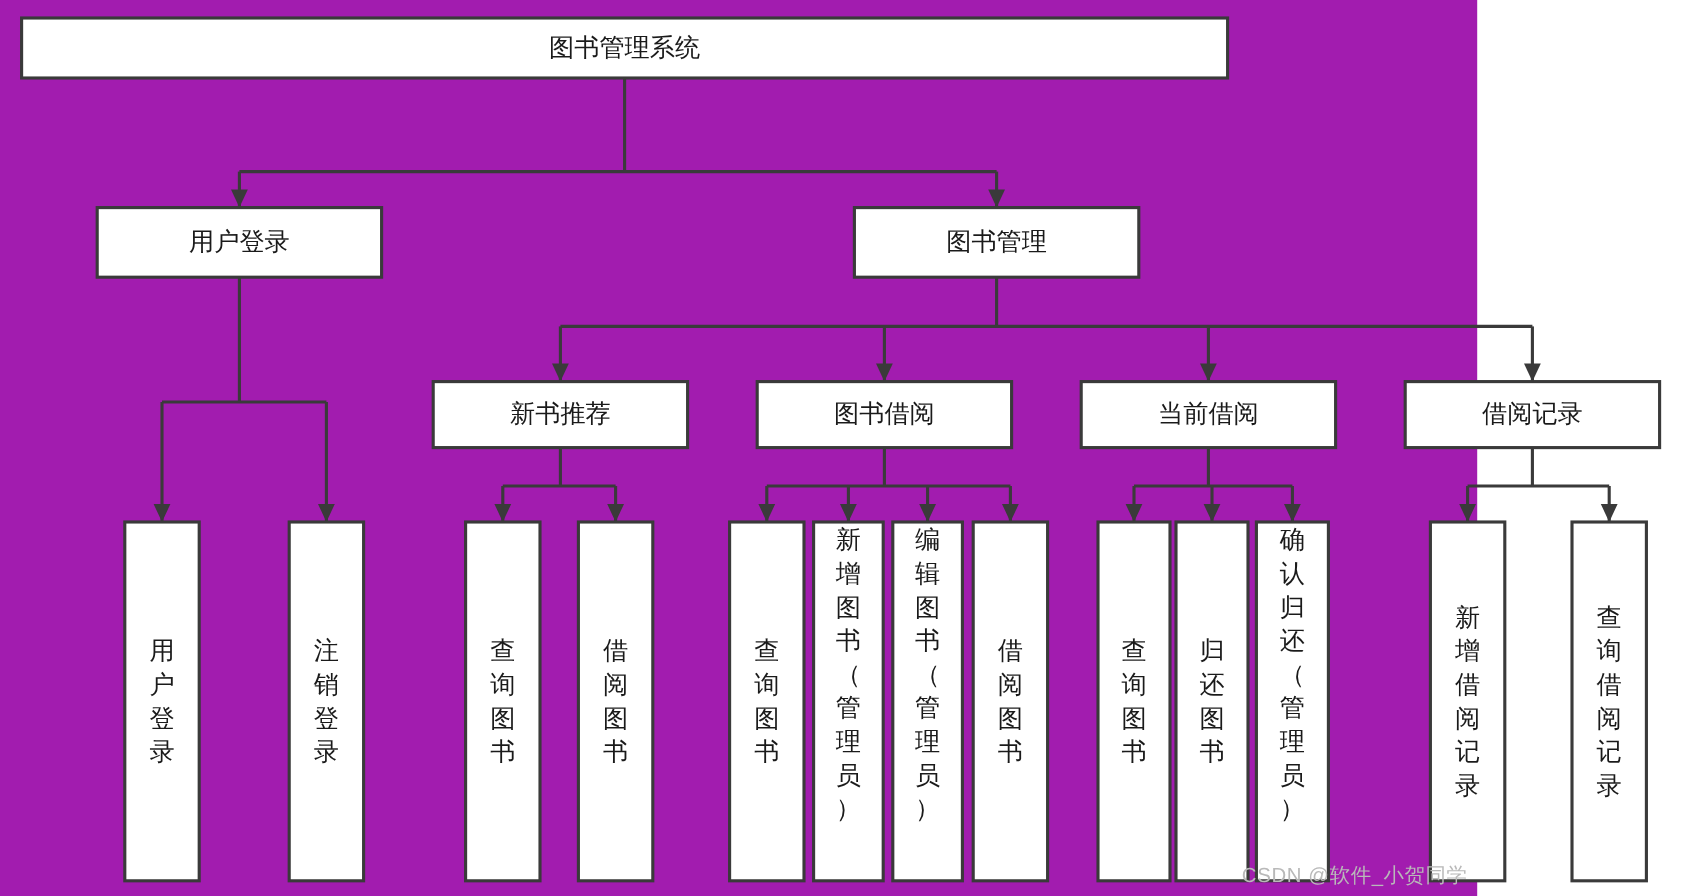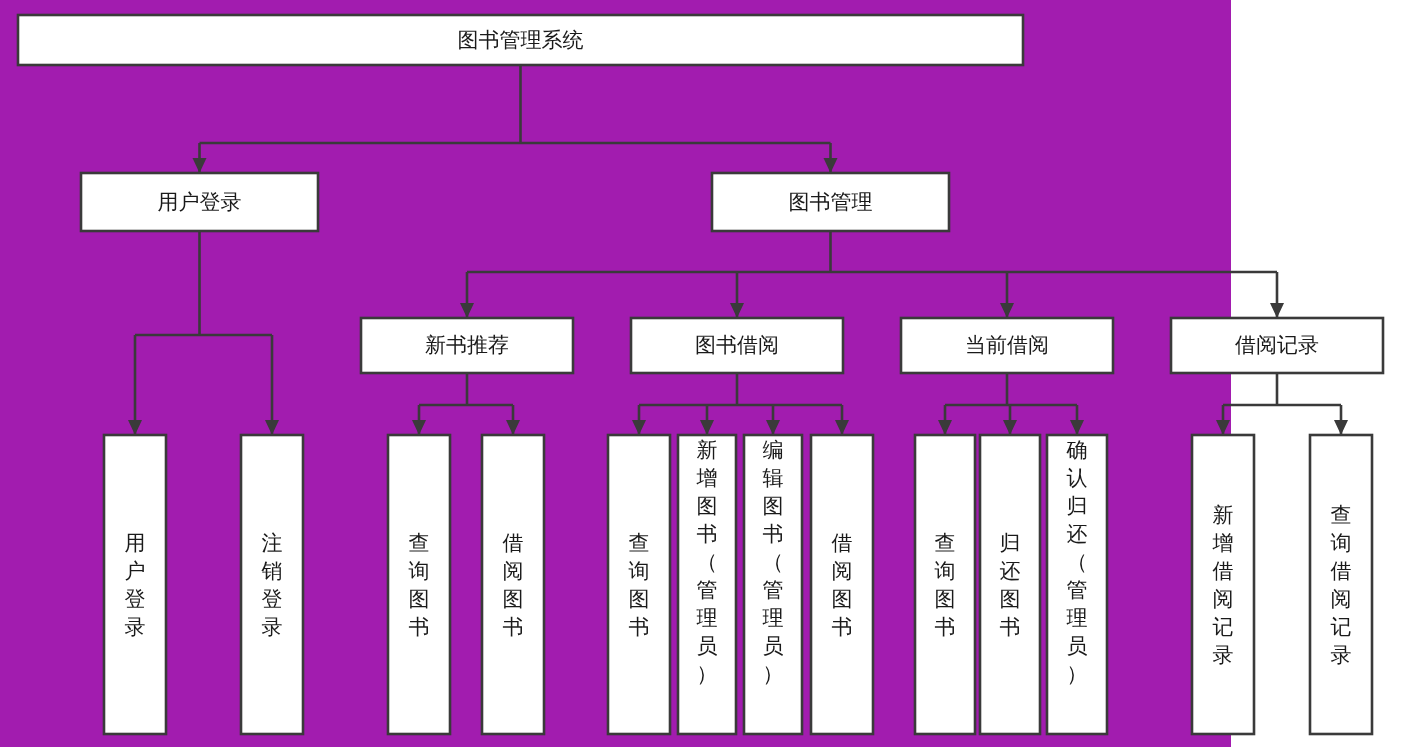--- a/index.html
+++ b/index.html
@@ -218,13 +218,14 @@
         <g>
           <rect x="1192" y="435" width="62" height="299" class="node-box"></rect>
           <text x="1223" y="521.5" class="node-label-v"><tspan x="1223" dy="0">新</tspan><tspan x="1223" dy="28">增</tspan><tspan x="1223" dy="28">借</tspan><tspan x="1223" dy="28">阅</tspan><tspan x="1223" dy="28">记</tspan><tspan x="1223" dy="28">录</tspan></text>
         </g>
         <g>
           <rect x="1310" y="435" width="62" height="299" class="node-box"></rect>
           <text x="1341" y="521.5" class="node-label-v"><tspan x="1341" dy="0">查</tspan><tspan x="1341" dy="28">询</tspan><tspan x="1341" dy="28">借</tspan><tspan x="1341" dy="28">阅</tspan><tspan x="1341" dy="28">记</tspan><tspan x="1341" dy="28">录</tspan></text>
         </g>
       </g>
   </svg>
+  <div class="watermark-text">CSDN @软件_小贺同学</div>
 </div>
 
 </body></html>

